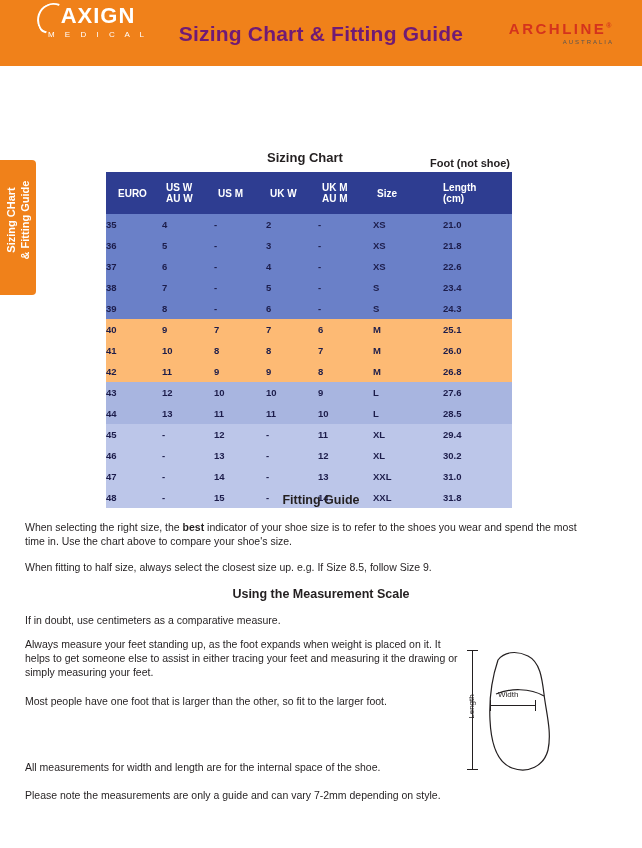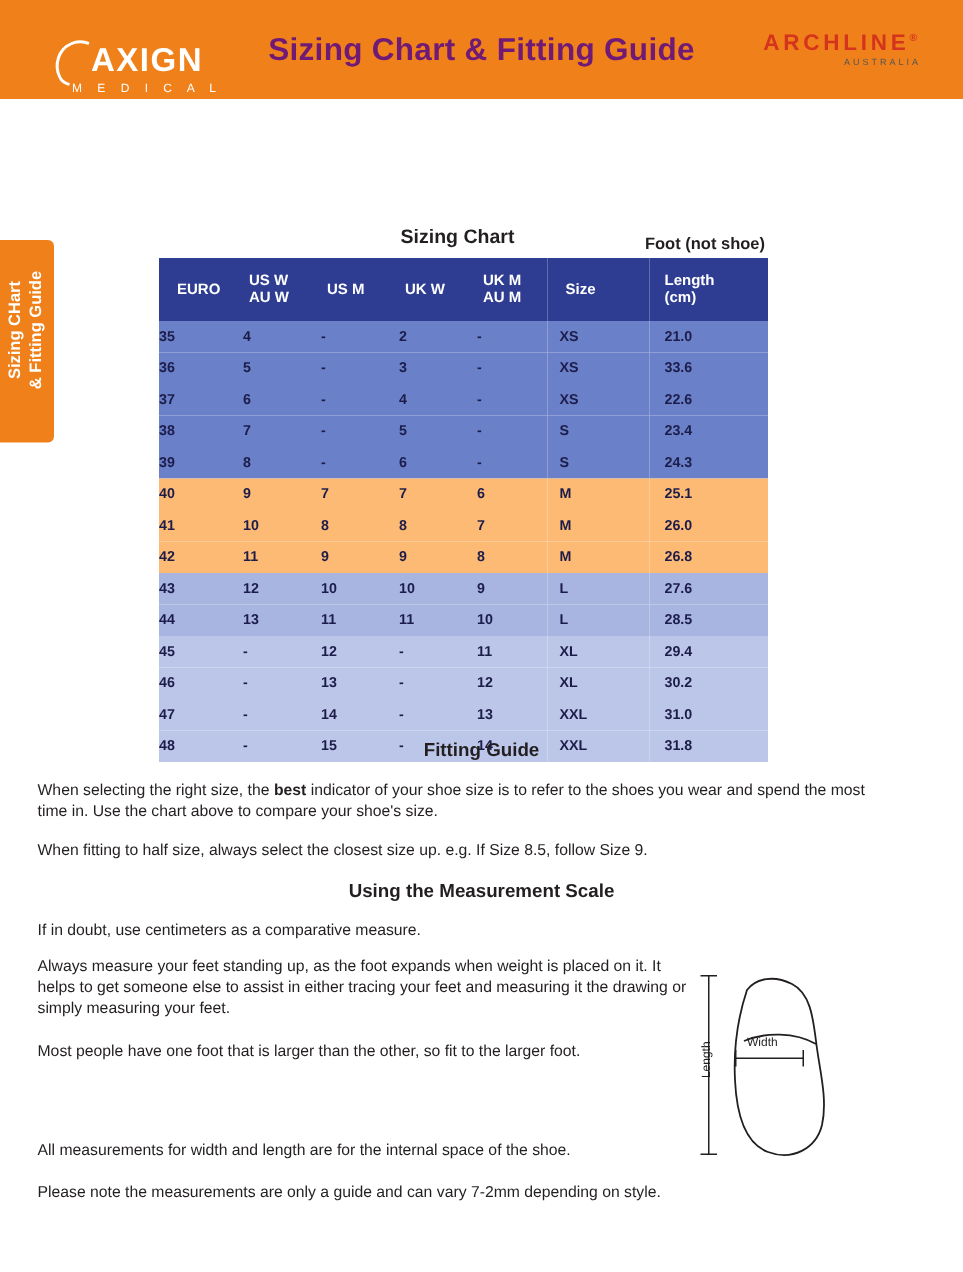--- a/index.html
+++ b/index.html
@@ -30,21 +30,21 @@
     left: 0;
     width: 642px;
     text-align: center;
     font-size: 21px;
     font-weight: bold;
     color: #701a75;
     letter-spacing: 0.2px;
   }
   .logo-axign {
     position: absolute;
-    top: 29px;
+    top: 5px;
     left: 28px;
     width: 140px;
     text-align: center;
     color: #ffffff;
   }
   .logo-axign .brand {
     font-size: 22px;
     font-weight: bold;
     letter-spacing: 1px;
     line-height: 22px;
@@ -346,21 +346,21 @@
         <td>XS</td>
         <td class="len">21.0</td>
       </tr>
       <tr class="band-a">
         <td class="euro">36</td>
         <td>5</td>
         <td>-</td>
         <td>3</td>
         <td>-</td>
         <td>XS</td>
-        <td class="len">33.6</td>
+        <td class="len">21.8</td>
       </tr>
       <tr class="band-a">
         <td class="euro">37</td>
         <td>6</td>
         <td>-</td>
         <td>4</td>
         <td>-</td>
         <td>XS</td>
         <td class="len">22.6</td>
       </tr>

